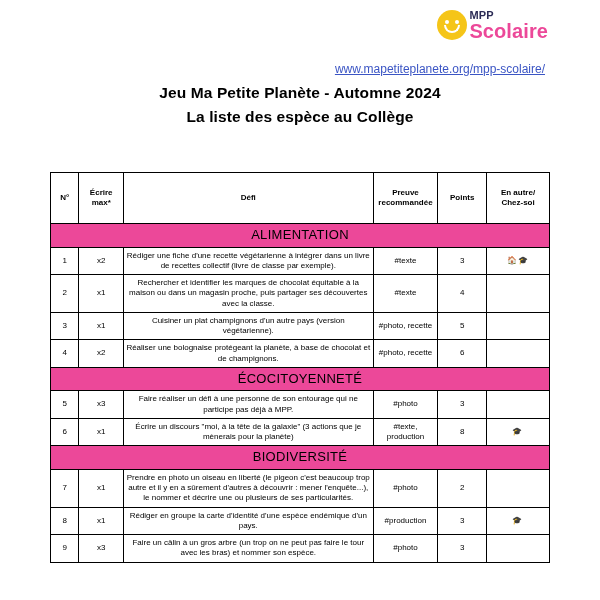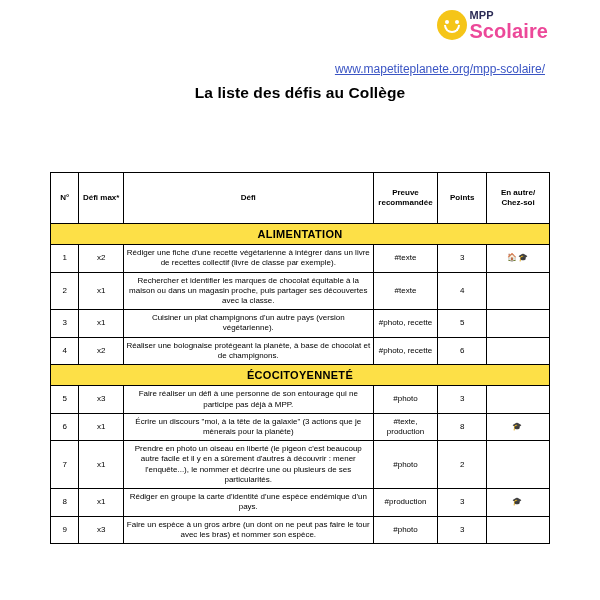--- a/index.html
+++ b/index.html
@@ -139,23 +139,23 @@
     height: 44px;
   }
   .c-no     { width: 28px; }
   .c-defis  { width: 44px; }
   .c-defi   { width: 246px; }
   .c-preuve { width: 64px; }
   .c-points { width: 48px; }
   .c-lieu   { width: 62px; }
 
   tr.section td {
-    background: #fde047;
-    font-weight: bold;
-    font-size: 11px;
+    background: #ec4899;
+    font-weight: normal;
+    font-size: 13px;
     letter-spacing: 0.3px;
     padding: 3px 2px;
   }
   td.defi-cell {
     padding: 5px 6px;
   }
   td.no-cell, td.max-cell, td.points-cell {
     font-size: 8.5px;
   }
   .icons {
@@ -175,37 +175,38 @@
     </div>
     <div class="logo-text">
       <div class="logo-mpp">MPP</div>
       <div class="logo-scolaire">Scolaire</div>
     </div>
   </div>
 
   <a class="doc-url" href="#">www.mapetiteplanete.org/mpp-scolaire/</a>
 
   <div class="title-wrap">
-    <div class="doc-subtitle">La liste des défis au Collège</div>
+    <div class="doc-title">Jeu Ma Petite Planète - Automne 2024</div>
+    <div class="doc-subtitle">La liste des espèce au Collège</div>
   </div>
 
   <div class="table-wrap">
     <table class="challenges">
       <colgroup>
         <col class="c-no">
         <col class="c-defis">
         <col class="c-defi">
         <col class="c-preuve">
         <col class="c-points">
         <col class="c-lieu">
       </colgroup>
       <thead>
         <tr>
           <th>N°</th>
-          <th>Défi max*</th>
+          <th>Écrire max*</th>
           <th>Défi</th>
           <th>Preuve recommandée</th>
           <th>Points</th>
           <th>En autre/ Chez-soi</th>
         </tr>
       </thead>
       <tbody id="table-body">
           <tr class="section">
             <td colspan="6">ALIMENTATION</td>
           </tr>
@@ -253,40 +254,43 @@
             <td class="icons"></td>
           </tr>
           <tr>
             <td class="no-cell">6</td>
             <td class="max-cell">x1</td>
             <td class="defi-cell">Écrire un discours "moi, à la tête de la galaxie" (3 actions que je mènerais pour la planète)</td>
             <td class="preuve-cell">#texte, production</td>
             <td class="points-cell">8</td>
             <td class="icons">🎓</td>
           </tr>
+          <tr class="section">
+            <td colspan="6">BIODIVERSITÉ</td>
+          </tr>
           <tr>
             <td class="no-cell">7</td>
             <td class="max-cell">x1</td>
-            <td class="defi-cell">Prendre en photo un oiseau en liberté (le pigeon c'est beaucoup autre facile et il y en a sûrement d'autres à découvrir : mener l'enquête...), le nommer et décrire une ou plusieurs de ses particularités.</td>
+            <td class="defi-cell">Prendre en photo un oiseau en liberté (le pigeon c'est beaucoup trop autre et il y en a sûrement d'autres à découvrir : mener l'enquête...), le nommer et décrire une ou plusieurs de ses particularités.</td>
             <td class="preuve-cell">#photo</td>
             <td class="points-cell">2</td>
             <td class="icons"></td>
           </tr>
           <tr>
             <td class="no-cell">8</td>
             <td class="max-cell">x1</td>
             <td class="defi-cell">Rédiger en groupe la carte d'identité d'une espèce endémique d'un pays.</td>
             <td class="preuve-cell">#production</td>
             <td class="points-cell">3</td>
             <td class="icons">🎓</td>
           </tr>
           <tr>
             <td class="no-cell">9</td>
             <td class="max-cell">x3</td>
-            <td class="defi-cell">Faire un espèce à un gros arbre (un dont on ne peut pas faire le tour avec les bras) et nommer son espèce.</td>
+            <td class="defi-cell">Faire un câlin à un gros arbre (un trop on ne peut pas faire le tour avec les bras) et nommer son espèce.</td>
             <td class="preuve-cell">#photo</td>
             <td class="points-cell">3</td>
             <td class="icons"></td>
           </tr>
         </tbody>
     </table>
   </div>
 
 </div>
 

